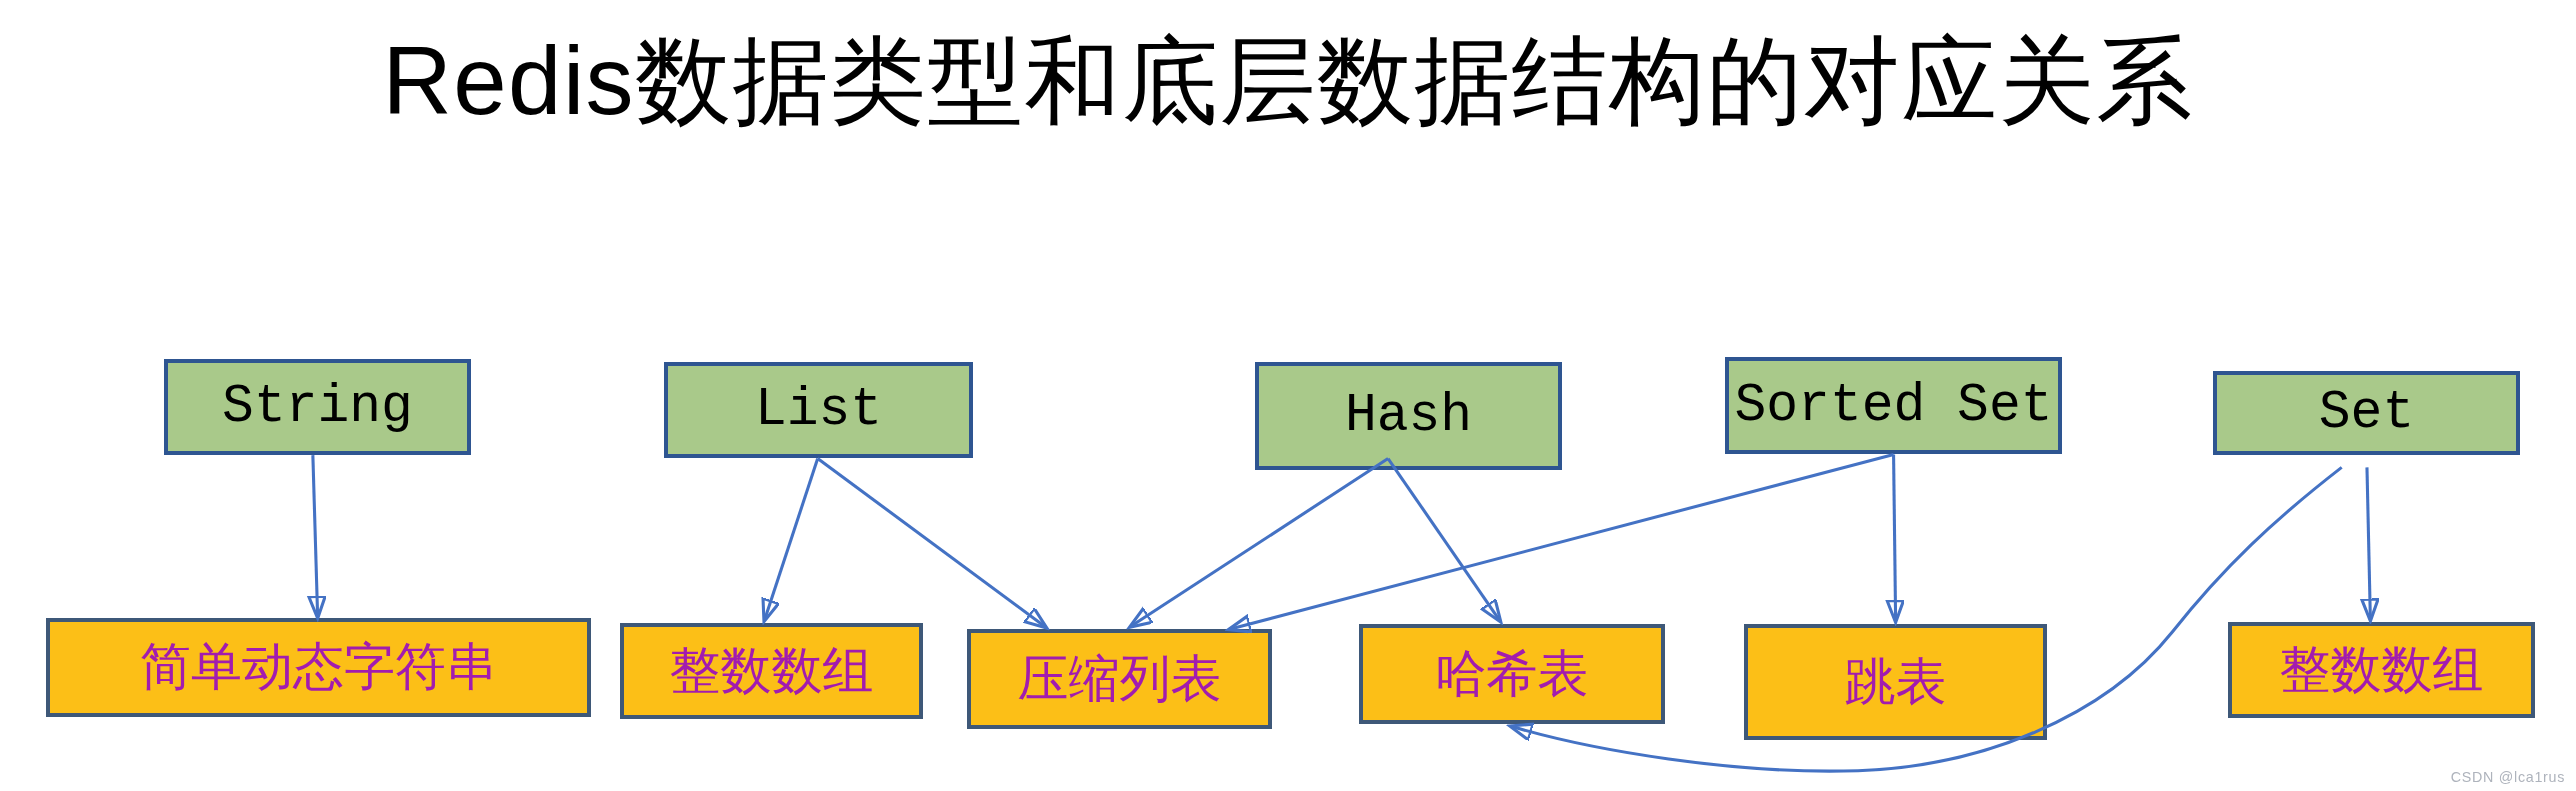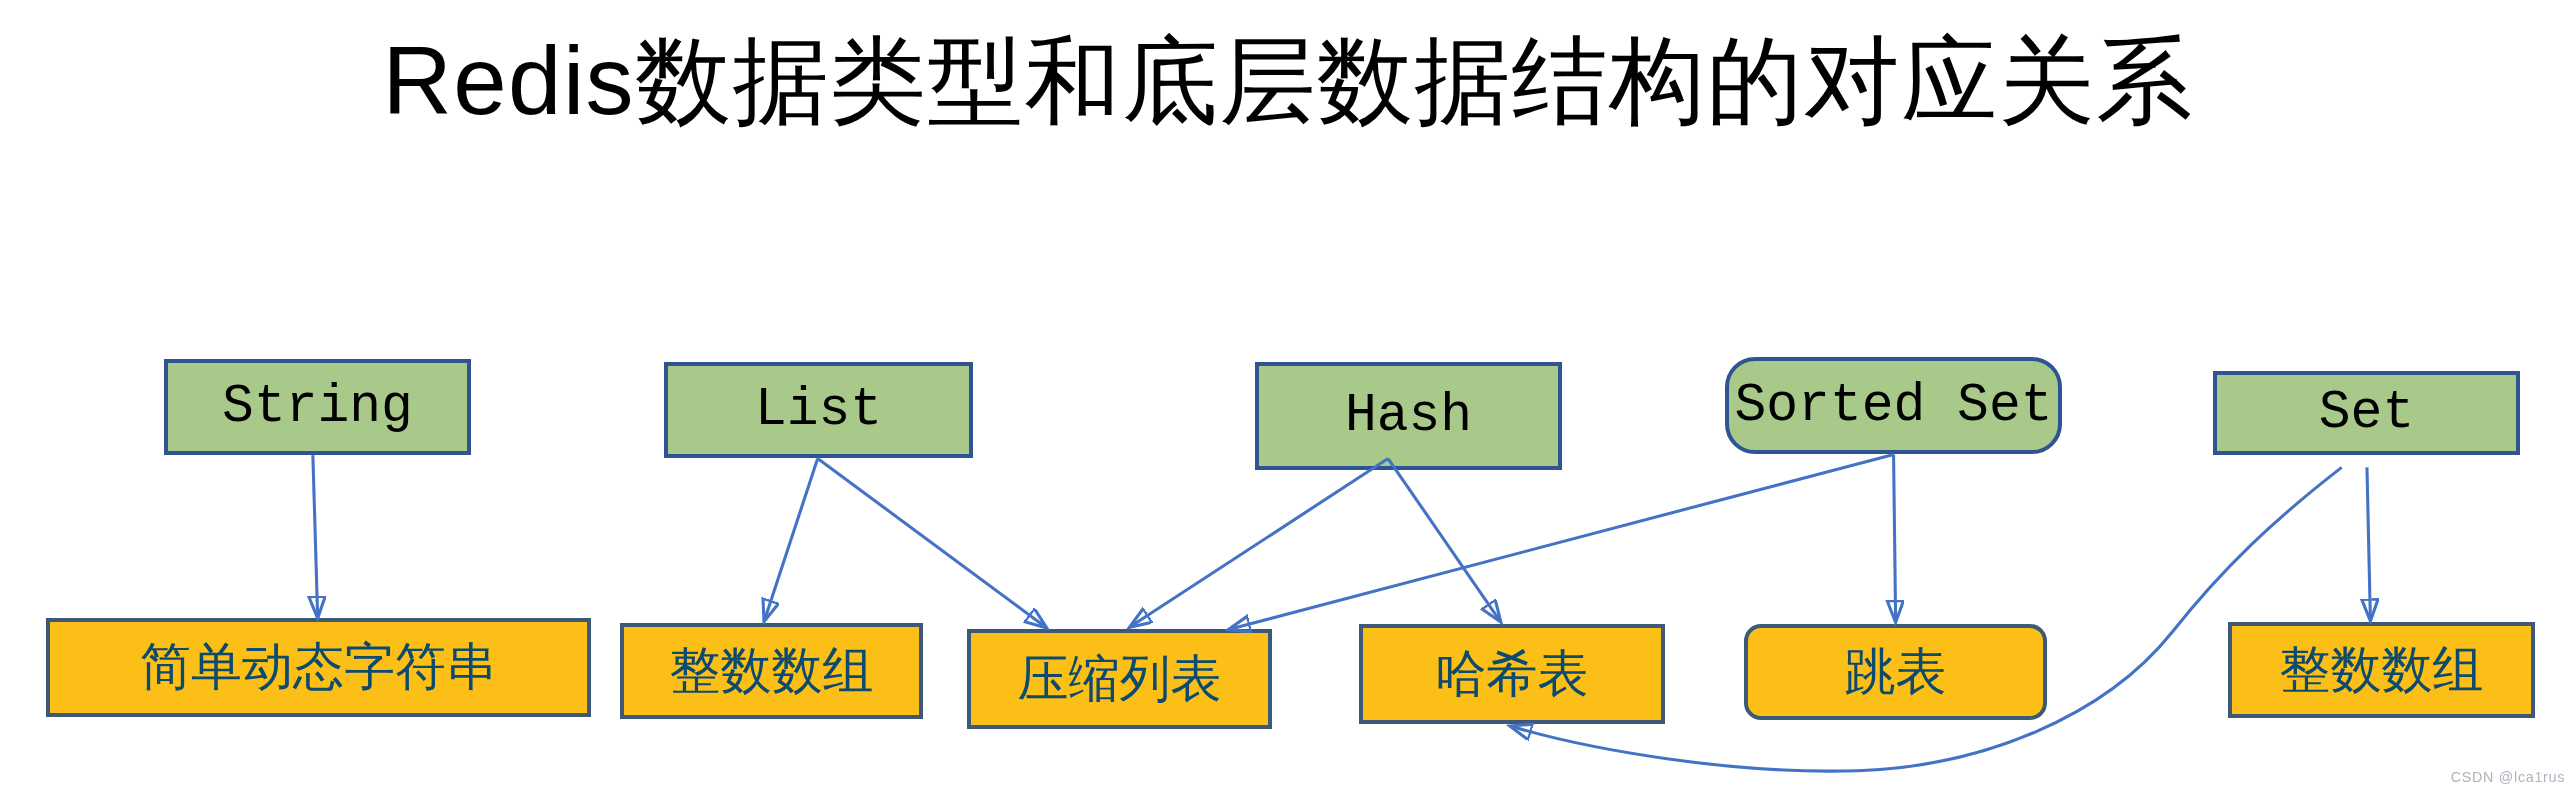--- a/index.html
+++ b/index.html
@@ -34,35 +34,35 @@
     background:#a9c98a;
     border:4.8px solid #2e5591;
     font-size:53px;
     color:#000000;
     font-family:Liberation Mono, monospace;
   }
   .struct-box{
     background:#fcbf17;
     border:4.8px solid #3e5878;
     font-size:51px;
-    color:#0c4a6e;
+    color:#a21caf;
     justify-content:center;
   }
   
   .b-string   {left:164px;  top:359px; width:307px; height:96px;}
   .b-list     {left:664px;  top:362px; width:309px; height:96px;}
   .b-hash     {left:1235px; top:362px; width:307px; height:108px;margin-left:20px;}
-  .b-sortedset{left:1725px; top:357px; width:337px; height:97px;border-radius:30px;}
+  .b-sortedset{left:1725px; top:357px; width:337px; height:97px;}
   .b-set      {left:2213px; top:371px; width:307px; height:84px;}
   
   .b-sds      {left:46px;   top:618px; width:545px; height:99px;}
   .b-linkedlist{left:620px; top:623px; width:303px; height:96px;}
   .b-ziplist  {left:967px; top:629px; width:305px; height:100px;}
   .b-hashtable{left:1359px; top:624px; width:306px; height:100px;}
-  .b-skiplist {left:1744px; top:624px; width:303px; height:96px;border-radius:17px;}
+  .b-skiplist {left:1744px; top:624px; width:303px; height:116px;}
   .b-intset   {left:2228px; top:622px; width:307px; height:96px;}
 
   .arrows{
     position:absolute;
     left:0; top:0;
     width:2576px;
     height:792px;
     pointer-events:none;
   }
   .arrows line,.arrows path{

